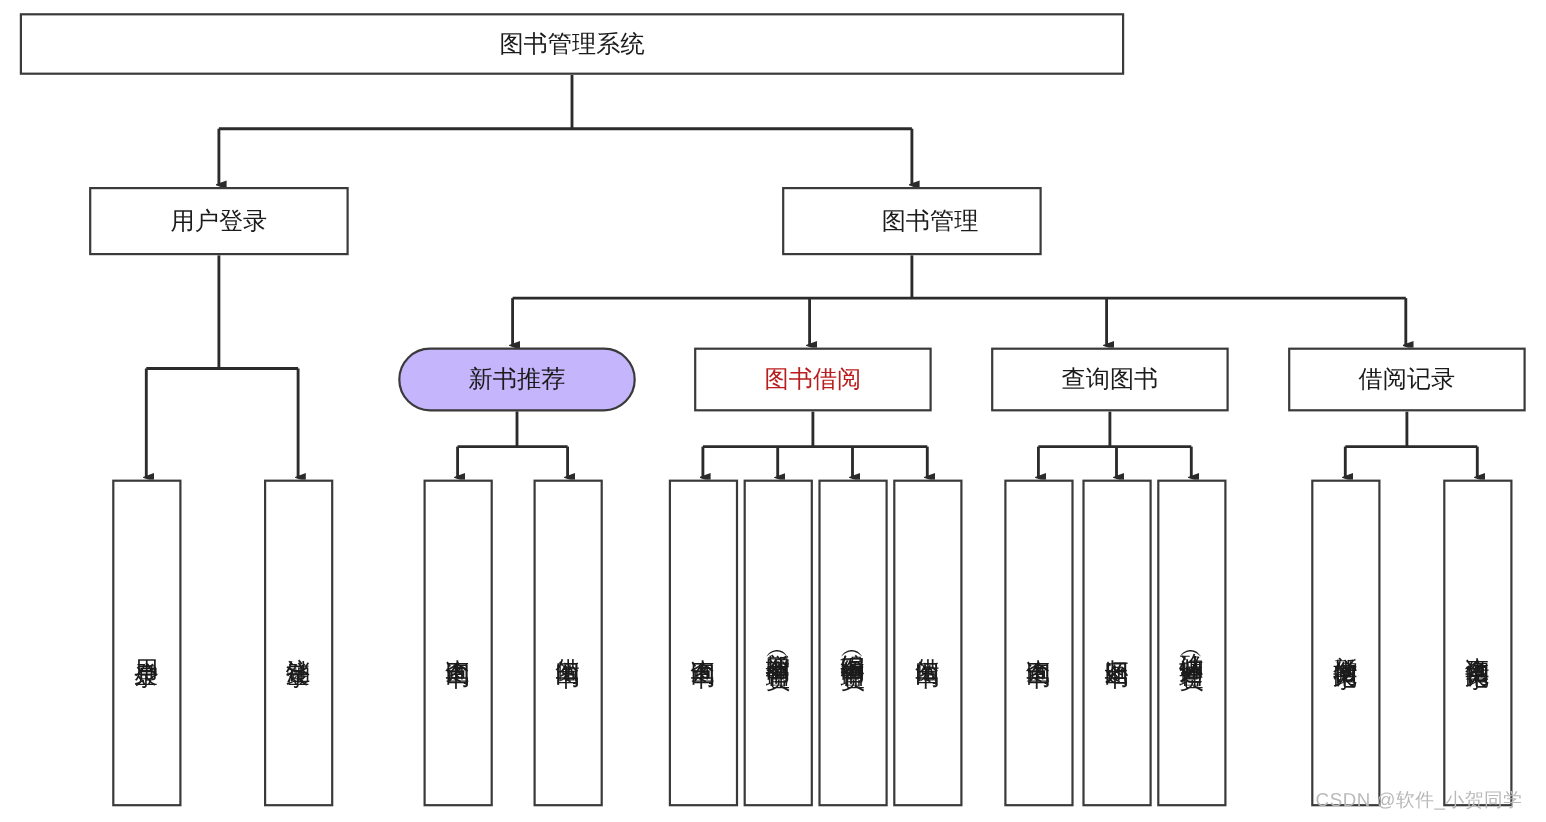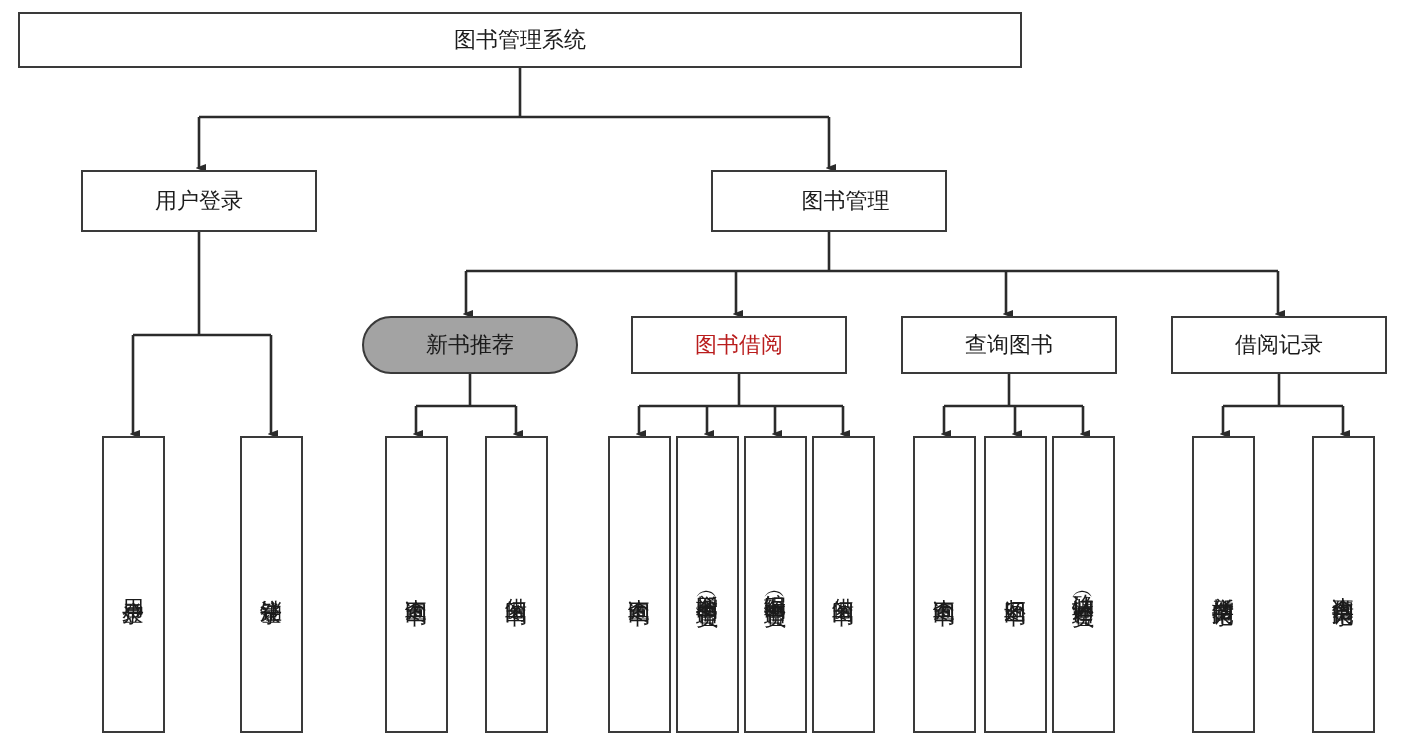--- a/index.html
+++ b/index.html
@@ -111,21 +111,21 @@
   <div id="nodes-layer">
       <div class="node-box horizontal" style="left: 18px; top: 12px; width: 1004px; height: 56px; border-color: rgb(58, 58, 58); background: rgb(255, 255, 255);">
         <span class="node-label" style="color: rgb(27, 27, 27);">图书管理系统</span>
       </div>
       <div class="node-box horizontal" style="left: 81px; top: 170px; width: 236px; height: 62px; border-color: rgb(58, 58, 58); background: rgb(255, 255, 255);">
         <span class="node-label" style="color: rgb(27, 27, 27);">用户登录</span>
       </div>
       <div class="node-box horizontal" style="left: 711px; top: 170px; width: 236px; height: 62px; border-color: rgb(58, 58, 58); background: rgb(255, 255, 255); padding-left: 33px;">
         <span class="node-label" style="color: rgb(27, 27, 27);">图书管理</span>
       </div>
-      <div class="node-box horizontal" style="left: 362px; top: 316px; width: 216px; height: 58px; border-color: rgb(58, 58, 58); background: #a3a3a3; border-radius: 29px;">
+      <div class="node-box horizontal" style="left: 362px; top: 316px; width: 216px; height: 58px; border-color: rgb(58, 58, 58); background: #c4b5fd; border-radius: 29px;">
         <span class="node-label" style="color: rgb(27, 27, 27);">新书推荐</span>
       </div>
       <div class="node-box horizontal" style="left: 631px; top: 316px; width: 216px; height: 58px; border-color: rgb(58, 58, 58); background: rgb(255, 255, 255);">
         <span class="node-label" style="color: #b91c1c;">图书借阅</span>
       </div>
       <div class="node-box horizontal" style="left: 901px; top: 316px; width: 216px; height: 58px; border-color: rgb(58, 58, 58); background: rgb(255, 255, 255);">
         <span class="node-label" style="color: rgb(27, 27, 27);">查询图书</span>
       </div>
       <div class="node-box horizontal" style="left: 1171px; top: 316px; width: 216px; height: 58px; border-color: rgb(58, 58, 58); background: rgb(255, 255, 255);">
         <span class="node-label" style="color: rgb(27, 27, 27);">借阅记录</span>
@@ -164,14 +164,15 @@
         <span class="node-label" style="color: rgb(27, 27, 27);">确认归还（管理员）</span>
       </div>
       <div class="node-box vertical" style="left: 1192px; top: 436px; width: 63px; height: 297px; border-color: rgb(58, 58, 58); background: rgb(255, 255, 255);">
         <span class="node-label" style="color: rgb(27, 27, 27);">新增借阅记录</span>
       </div>
       <div class="node-box vertical" style="left: 1312px; top: 436px; width: 63px; height: 297px; border-color: rgb(58, 58, 58); background: rgb(255, 255, 255);">
         <span class="node-label" style="color: rgb(27, 27, 27);">查询借阅记录</span>
       </div>
     </div>
 
+  <div class="watermark" style="left:1196px; top:716px;">CSDN @软件_小贺同学</div>
 
 </div>
 
 </body></html>

